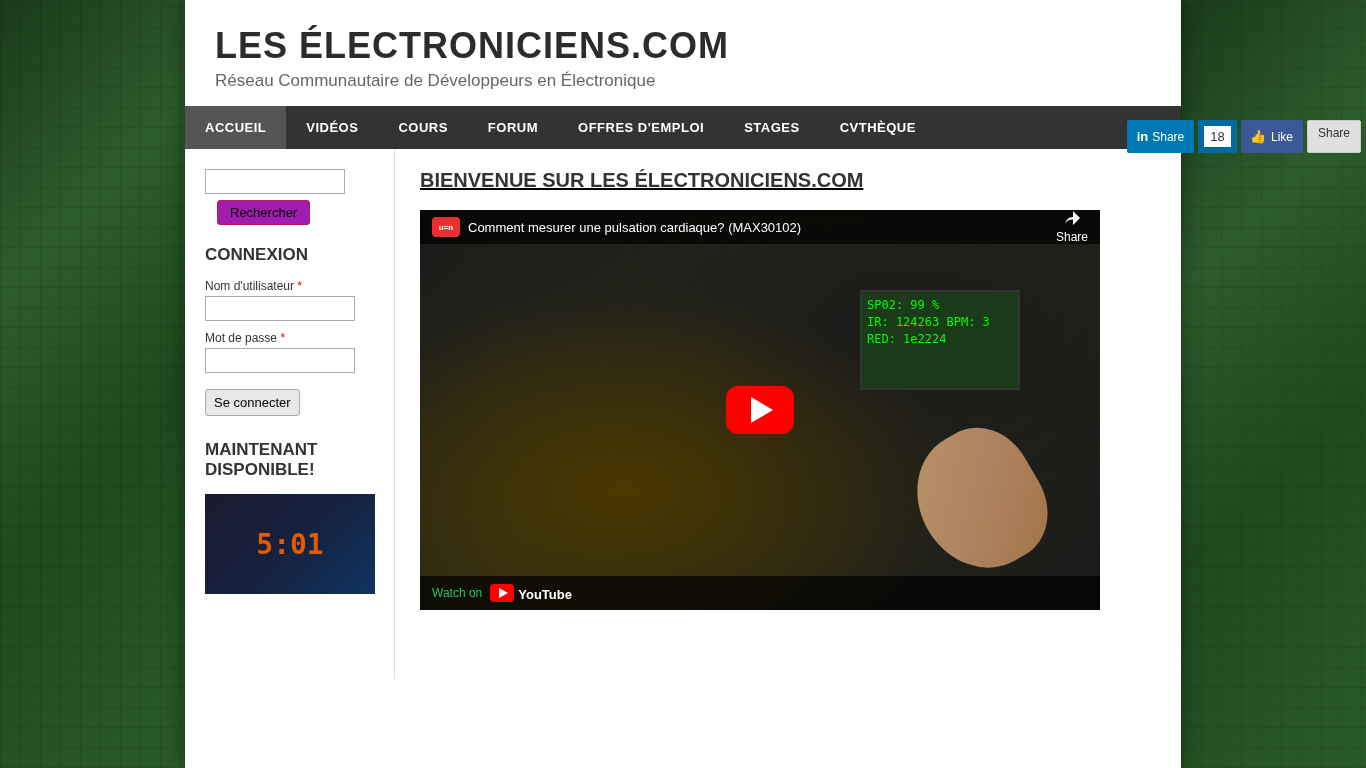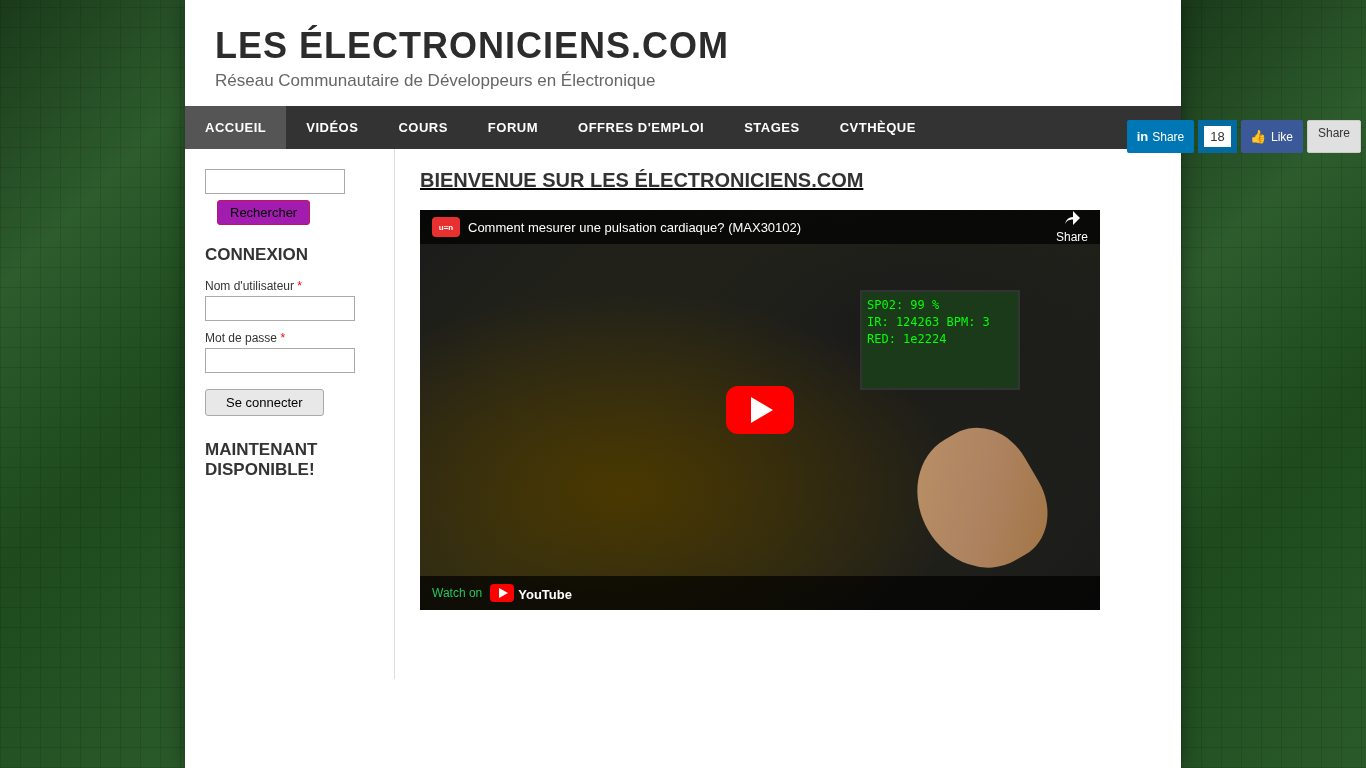--- a/index.html
+++ b/index.html
@@ -164,21 +164,21 @@
       font-size: 12px;
       margin-bottom: 6px;
     }
     .links-list li a {
       color: #4a7fc1;
       text-decoration: none;
       font-size: 12px;
     }
 
     .connect-btn {
-      padding: 5px 20px;
+      padding: 5px 8px;
       background: #e8e8e8;
       border: 1px solid #aaa;
       cursor: pointer;
       font-size: 13px;
       border-radius: 3px;
       margin-top: 6px;
     }
 
     
     .disponible-section {
@@ -532,20 +532,23 @@
         <input type="password" class="form-input" style="">
 
 
         <button class="connect-btn">Se connecter</button>
       </div>
 
       <div class="disponible-section">
         <h3 class="sidebar-section-title">
           <span>MAINTENANT DISPONIBLE!</span>
         </h3>
+        <div class="disponible-img">
+          <span class="disponible-img-text">5:01</span>
+        </div>
       </div>
 
     </aside>
 
     <main class="main-content">
       <h2 class="page-title">BIENVENUE SUR LES ÉLECTRONICIENS.COM</h2>
 
       <div class="video-container">
         <div class="video-thumbnail">
 

